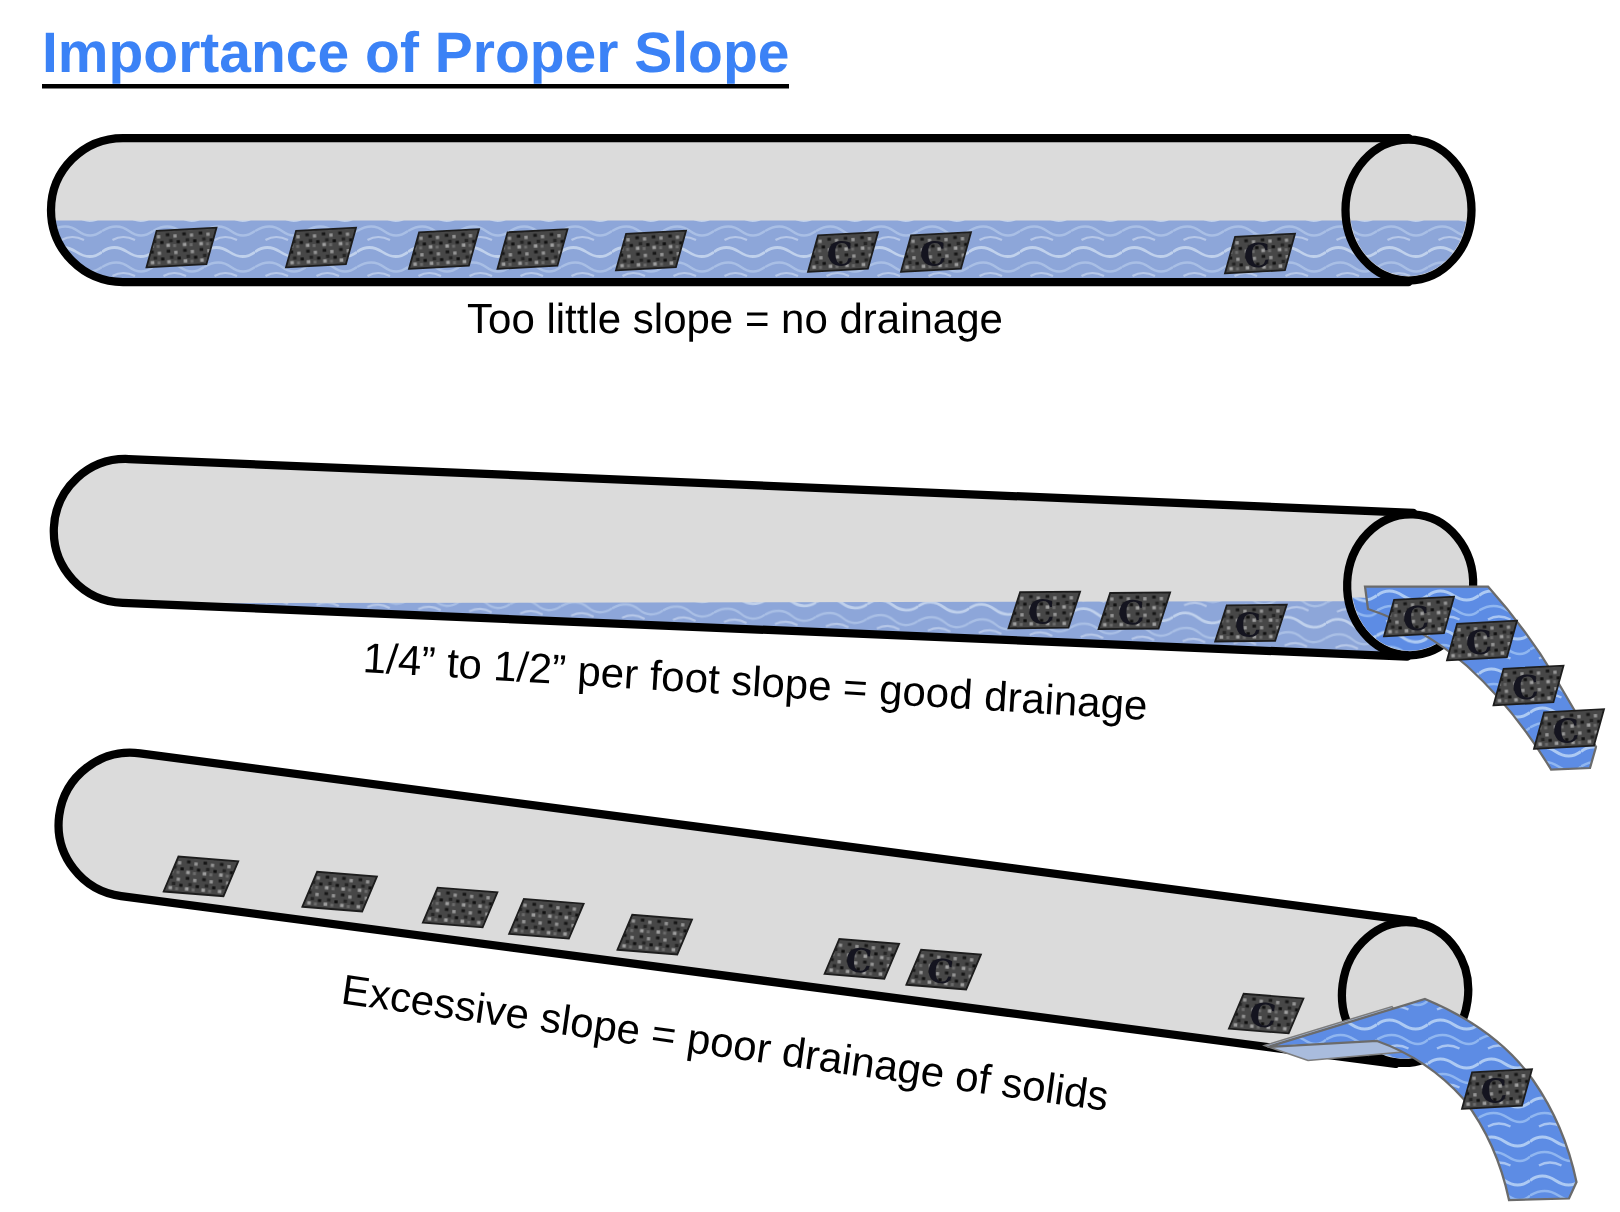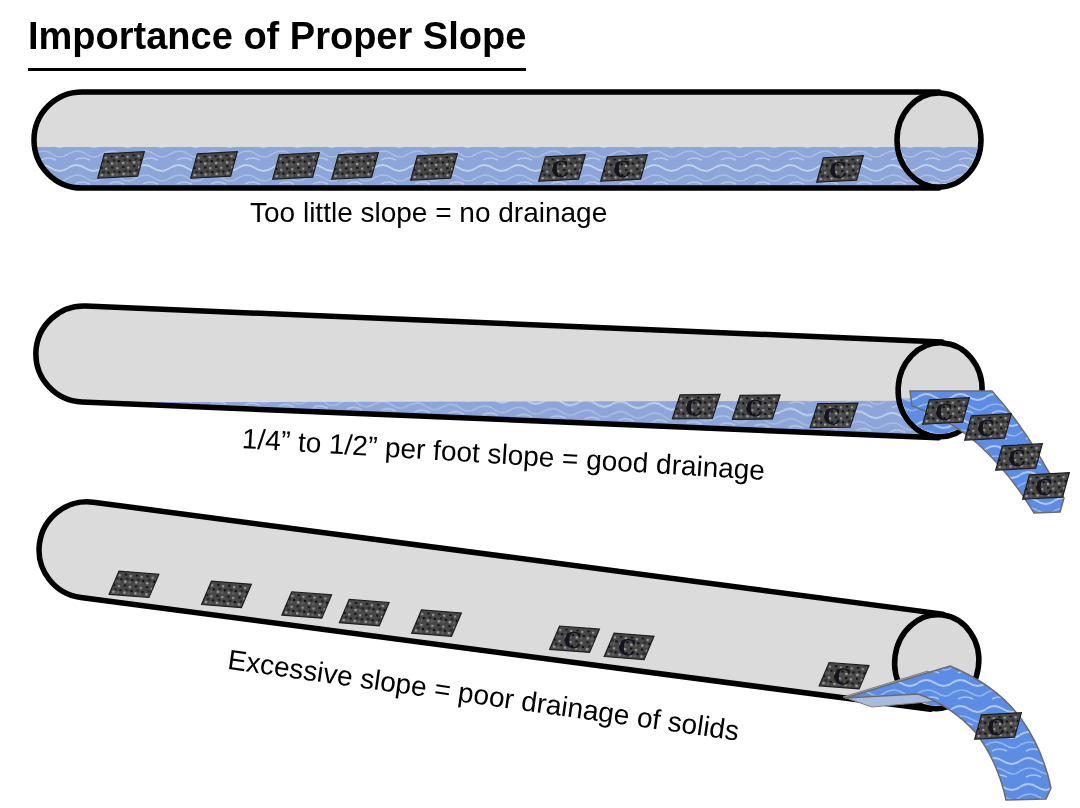--- a/index.html
+++ b/index.html
@@ -4,30 +4,30 @@
 <style>
   html,body{margin:0;padding:0;}
   body{
     width:1080px;height:808px;position:relative;overflow:hidden;
     background:#ffffff;
     font-family:"Liberation Sans", sans-serif;
   }
   .stage{position:absolute;left:0;top:0;width:1080px;height:808px;}
   .title{
     position:absolute;left:28px;top:16px;
-    font-size:38px;font-weight:bold;color:#000000;
-    line-height:40px;padding-bottom:12px;
+    font-size:38px;font-weight:bold;color:#3b82f6;
+    line-height:40px;padding-bottom:0;
     border-bottom:3.5px solid #000;
     white-space:nowrap;
   }
   .caption{
     position:absolute;color:#000;font-size:28px;line-height:30px;
     white-space:nowrap;
   }
-  .cap1{left:250px;top:198px;width:480px;}
+  .cap1{left:250px;top:198px;width:480px;text-align:center;}
   .cap2{left:243px;top:424px;transform:rotate(3.5deg);transform-origin:left top;}
   .cap3{left:230px;top:645px;transform:rotate(8deg);transform-origin:left top;}
 
   .pipe-fill{fill:#dbdbdb;}
   .pipe-stroke{fill:none;stroke:#000;stroke-width:5.5;stroke-linecap:round;}
   .mouth{fill:#d9d9d9;stroke:#000;stroke-width:5.5;}
   .stream{stroke:#6b6b6b;stroke-width:1.5;}
   .cmark{
     font-family:"DejaVu Serif", serif;font-weight:bold;font-size:22px;
     fill:#14141f;text-anchor:middle;

